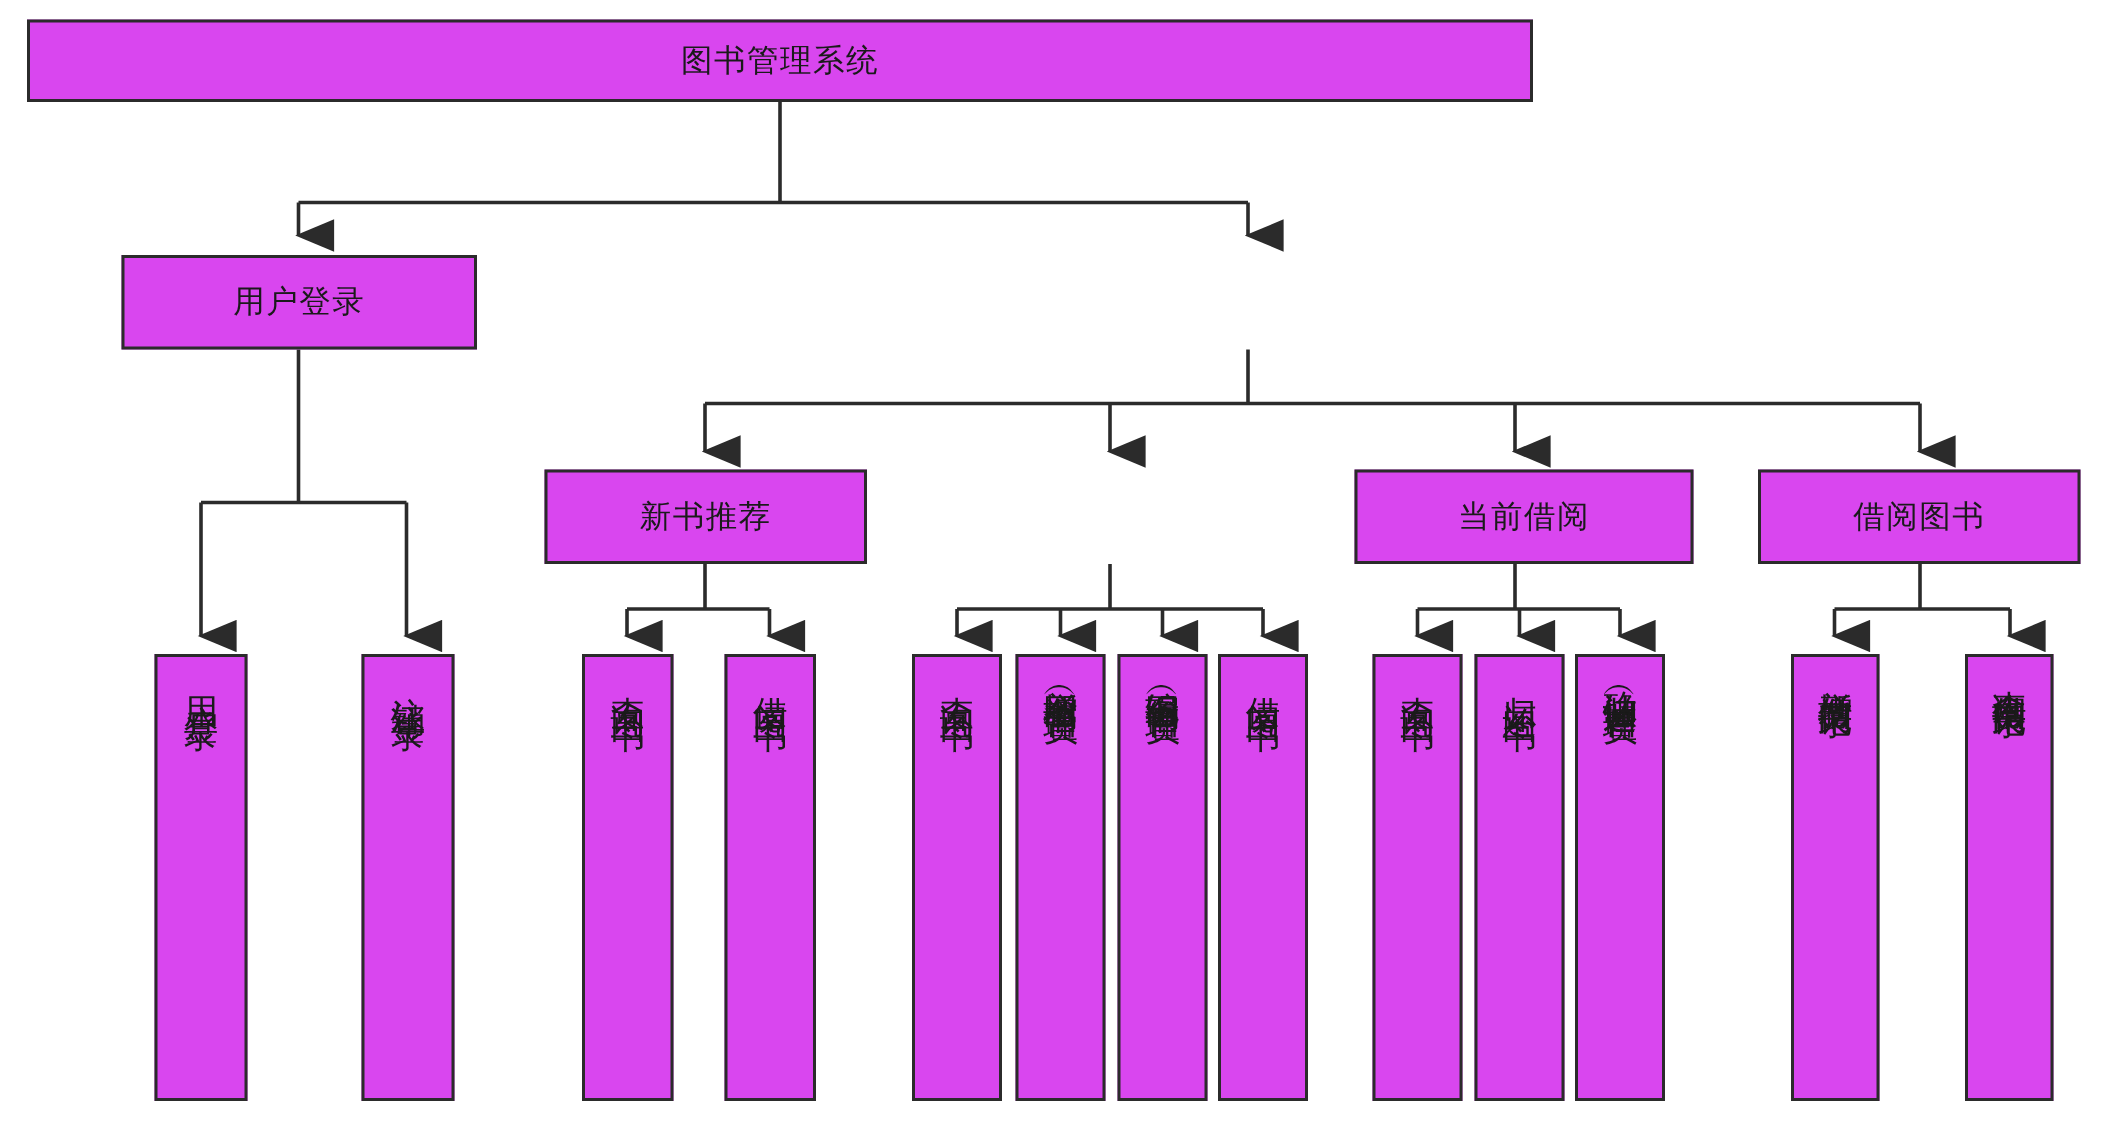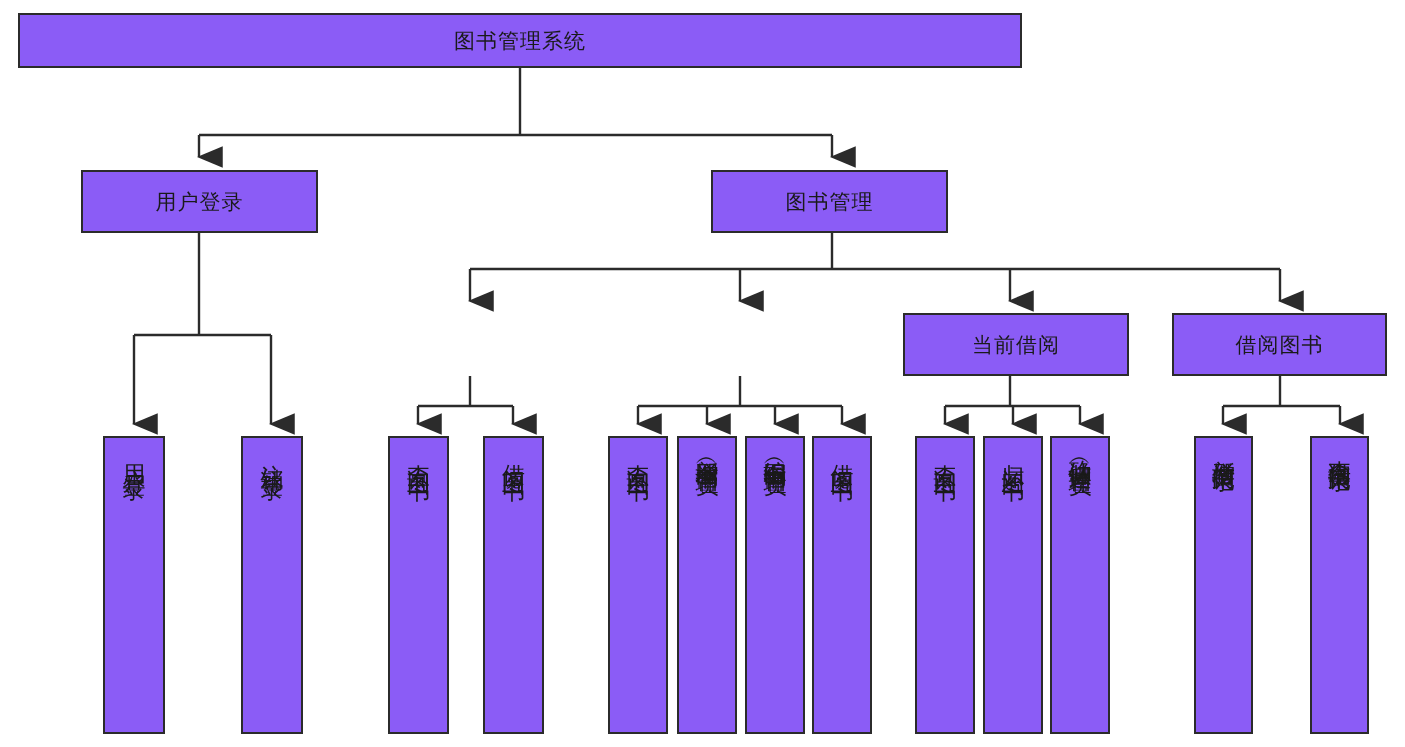--- a/index.html
+++ b/index.html
@@ -21,21 +21,21 @@
     position: absolute;
     left: 0;
     top: 0;
     width: 1405px;
     height: 747px;
     pointer-events: none;
   }
   .node {
     position: absolute;
     box-sizing: border-box;
-    background: #8b5cf6;
+    background: #d946ef;
     border: 2px solid #2b2b2b;
     display: flex;
     align-items: center;
     justify-content: center;
     overflow: hidden;
   }
   .node .label {
     color: #1a1a1a;
     letter-spacing: 1px;
     line-height: 1.12;
@@ -127,24 +127,24 @@
     </g>
   </svg>
 
   <div class="node node-root" style="left:18px; top:13px; width:1004px; height:55px;">
     <span class="label">图书管理系统</span>
   </div>
 
   <div class="node node-l2" style="left:81px; top:170px; width:237px; height:63px;">
     <span class="label">用户登录</span>
   </div>
-  <div class="node node-l2" style="left:711px; top:170px; width:237px; height:63px;">
-    <span class="label">图书管理</span>
+
+  <div class="node node-l3" style="left:363px; top:313px; width:215px; height:63px;">
+    <span class="label">新书推荐</span>
   </div>
-
   <div class="node node-l3" style="left:903px; top:313px; width:226px; height:63px;">
     <span class="label">当前借阅</span>
   </div>
   <div class="node node-l3" style="left:1172px; top:313px; width:215px; height:63px;">
     <span class="label">借阅图书</span>
   </div>
 
   <div class="node node-leaf" style="left:103px; top:436px; width:62px; height:298px;">
     <span class="label">用户登录</span>
   </div>

